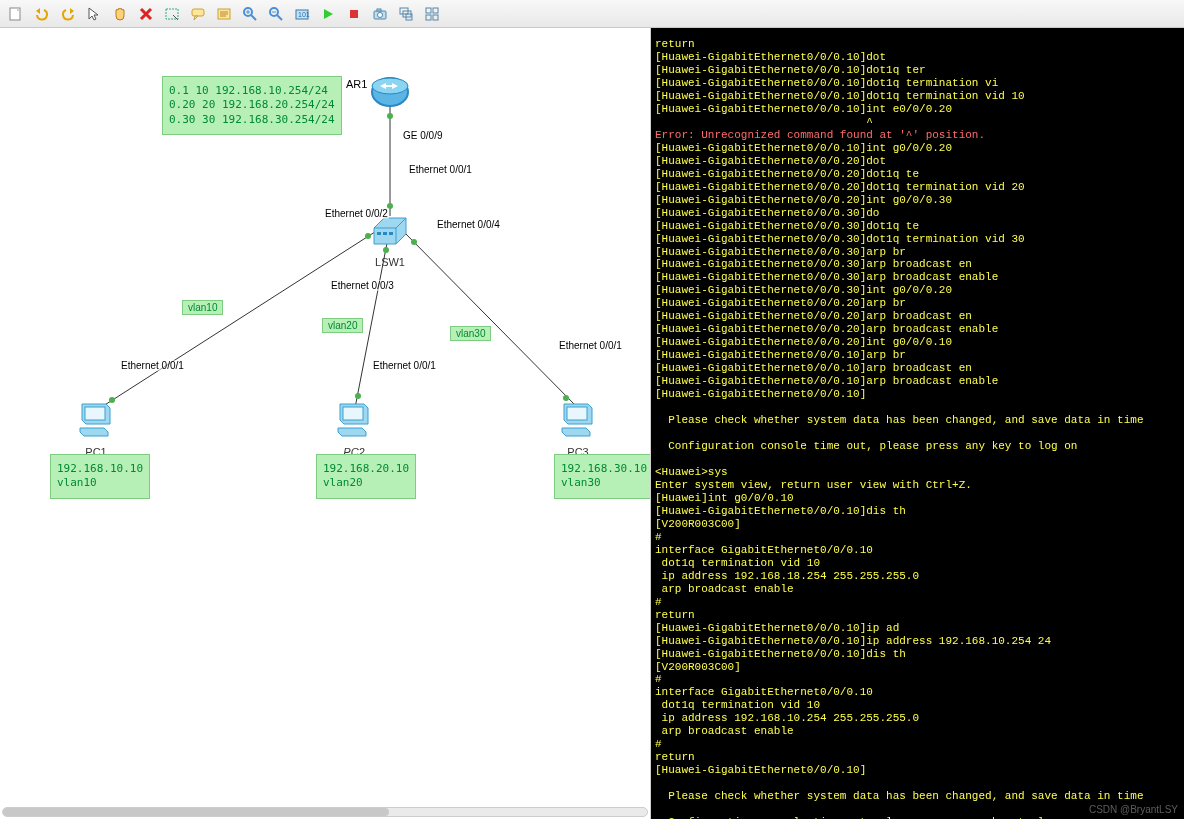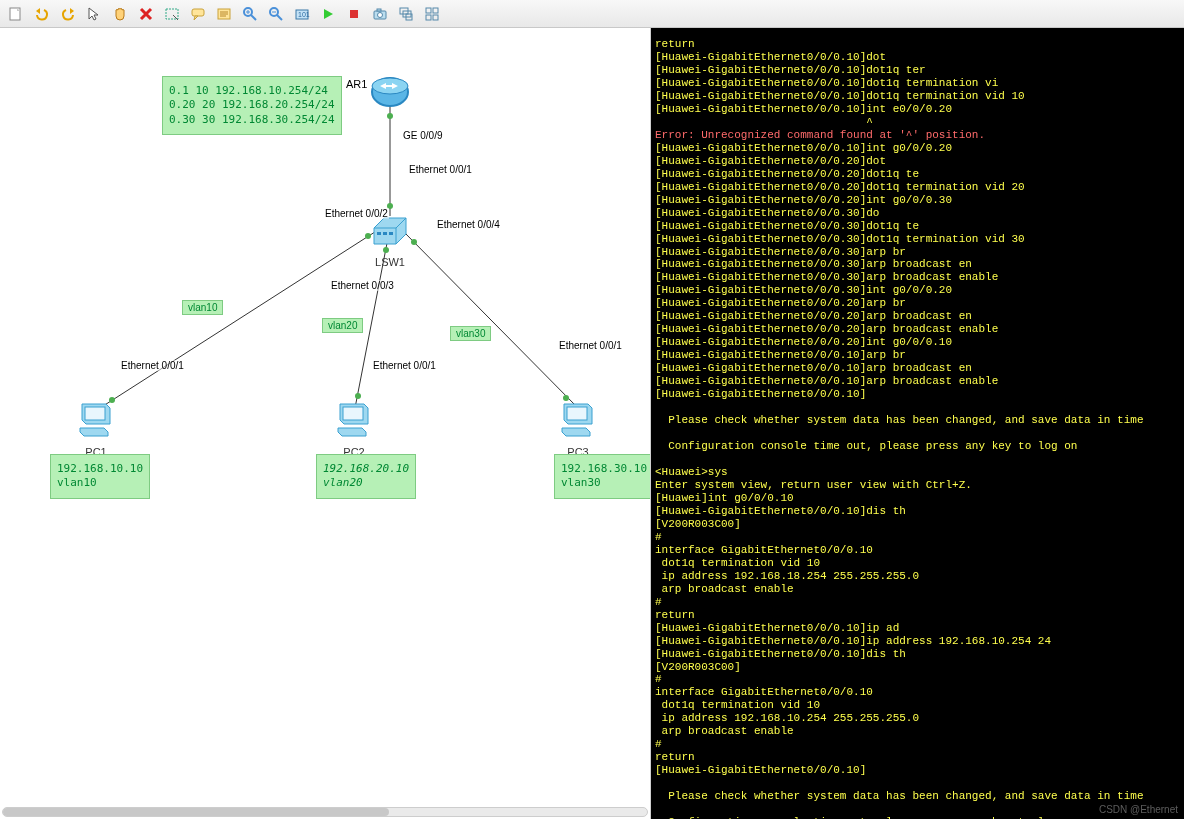--- a/index.html
+++ b/index.html
@@ -292,21 +292,21 @@
 
       <div class="node" style="left:76px; top:370px;text-decoration:underline;">
         <svg class="icon" viewBox="0 0 40 40">
           <path class="pc-body" d="M6 6 L30 6 L34 10 L34 26 L10 26 L6 22 Z"></path>
           <rect x="9" y="9" width="20" height="13" fill="#e8f6fd" stroke="#3aa0d0"></rect>
           <path class="pc-body" d="M4 30 L28 30 L32 34 L32 38 L8 38 L4 34 Z"></path>
         </svg>
         <div class="node-label">PC1</div>
       </div>
 
-      <div class="node" style="left:334px; top:370px;">
+      <div class="node" style="left:334px; top:370px;font-style:italic;">
         <svg class="icon" viewBox="0 0 40 40">
           <path class="pc-body" d="M6 6 L30 6 L34 10 L34 26 L10 26 L6 22 Z"></path>
           <rect x="9" y="9" width="20" height="13" fill="#e8f6fd" stroke="#3aa0d0"></rect>
           <path class="pc-body" d="M4 30 L28 30 L32 34 L32 38 L8 38 L4 34 Z"></path>
         </svg>
         <div class="node-label">PC2</div>
       </div>
 
       <div class="node" style="left:558px; top:370px;text-align:center;">
         <svg class="icon" viewBox="0 0 40 40">
@@ -325,21 +325,21 @@
       <div class="port-label" style="left:120px; top:332px;">Ethernet 0/0/1</div>
       <div class="port-label" style="left:372px; top:332px;">Ethernet 0/0/1</div>
       <div class="port-label" style="left:558px; top:312px;">Ethernet 0/0/1</div>
 
       <div class="vlan-tag" style="left:182px; top:272px;">vlan10</div>
       <div class="vlan-tag" style="left:322px; top:290px;">vlan20</div>
       <div class="vlan-tag" style="left:450px; top:298px;">vlan30</div>
 
       <div class="note" style="left:50px; top:426px;">192.168.10.10
 vlan10</div>
-      <div class="note" style="left:316px; top:426px;font-style:italic;">192.168.20.10
+      <div class="note" style="left:316px; top:426px;">192.168.20.10
 vlan20</div>
       <div class="note" style="left:554px; top:426px;">192.168.30.10
 vlan30</div>
 
       <div class="scrollbar-h" style="bottom:2px;">
         <div class="thumb"></div>
       </div>
     </div>
   </div>
 
@@ -399,13 +399,13 @@
  arp broadcast enable
 #
 return
 [Huawei-GigabitEthernet0/0/0.10]
 
   Please check whether system data has been changed, and save data in time
 
   Configuration console time out, please press any key to log on</div>
 </div>
 
-<div class="watermark">CSDN @Ethernet</div>
+<div class="watermark">CSDN @BryantLSY</div>
 
 </body></html>

